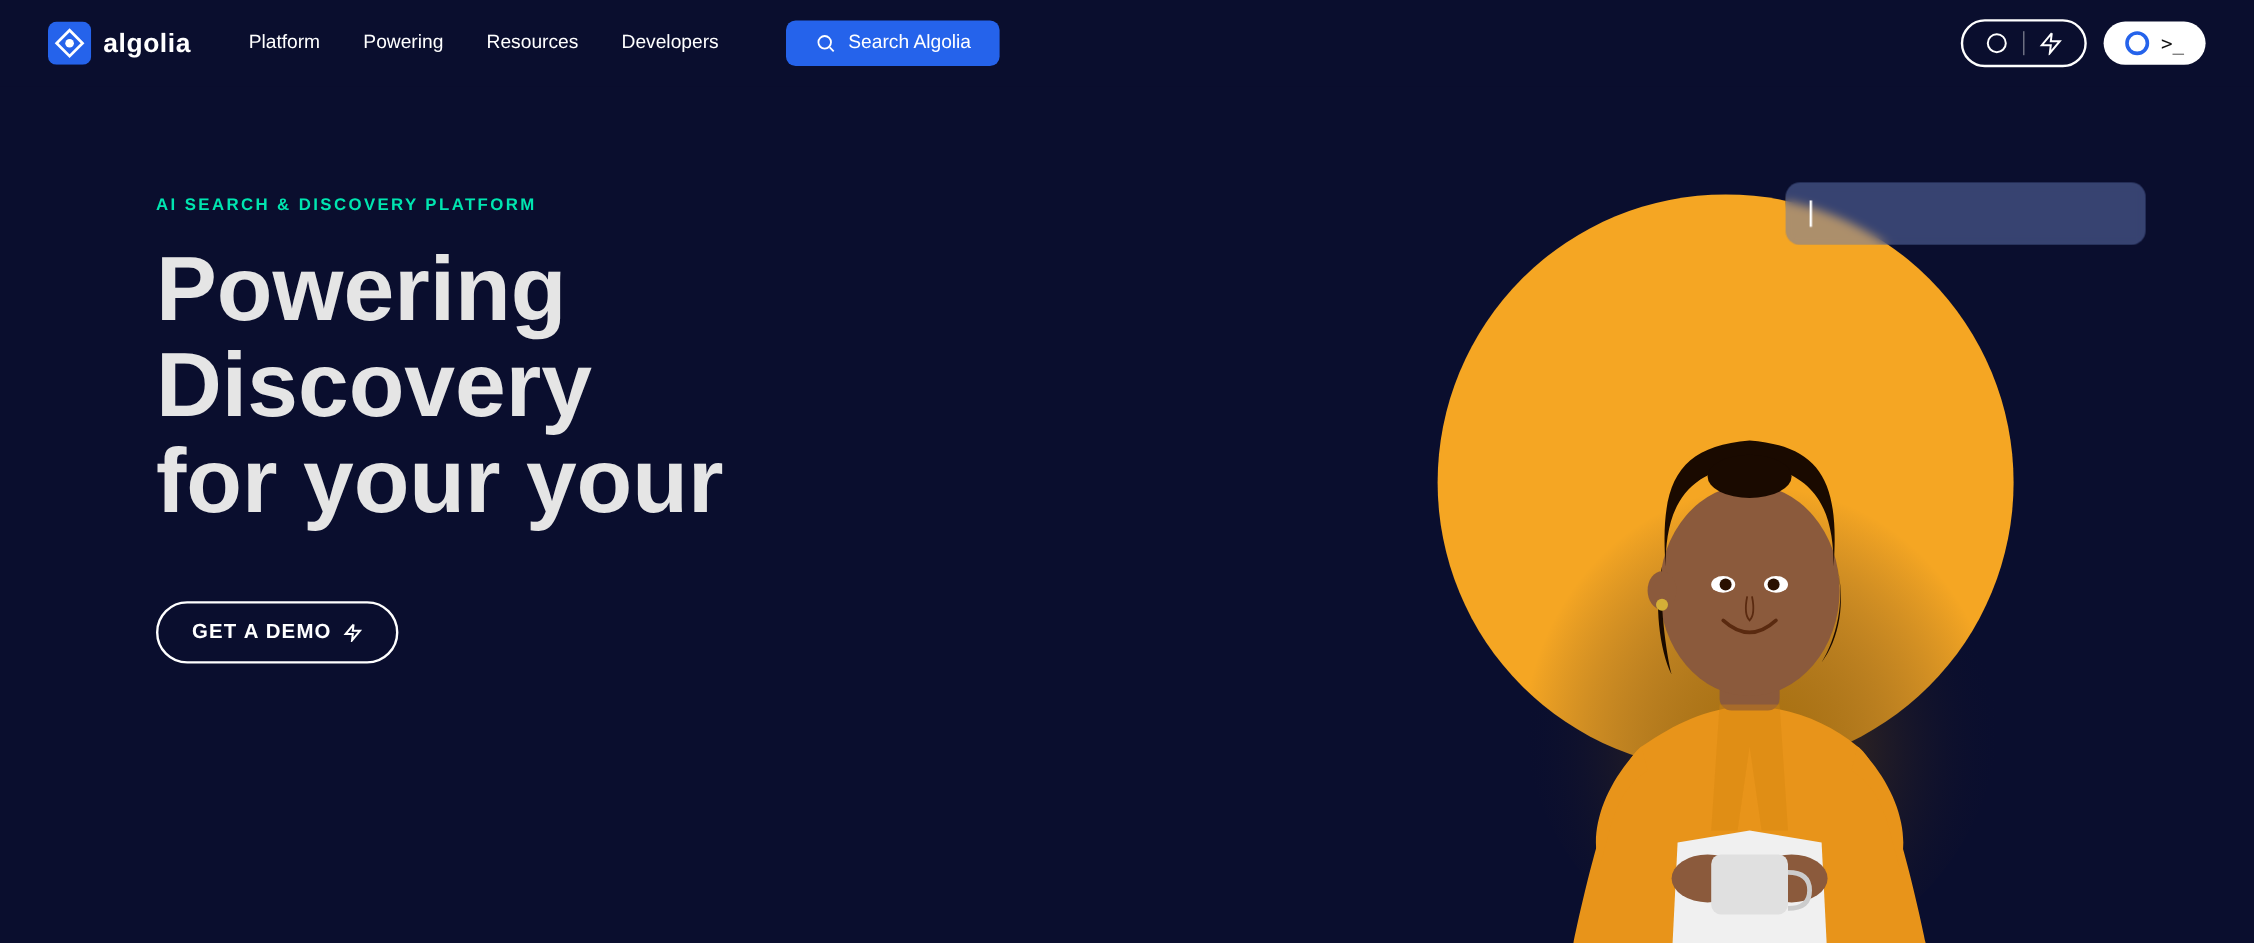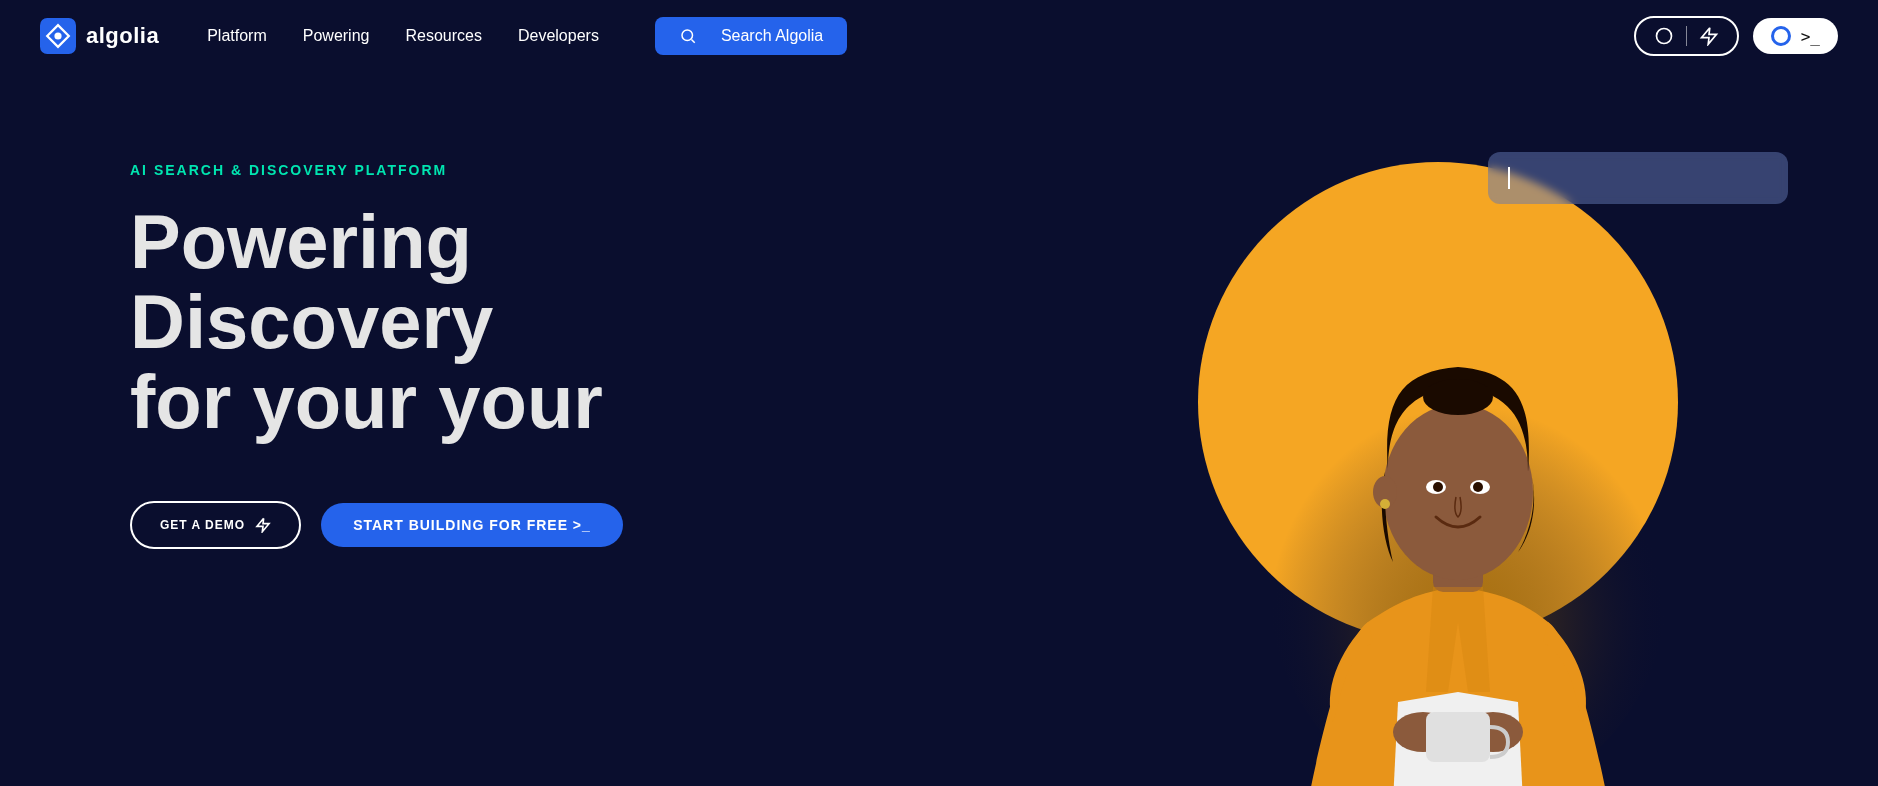--- a/index.html
+++ b/index.html
@@ -55,21 +55,21 @@
       color: #fff;
       cursor: pointer;
       font-weight: 500;
       white-space: nowrap;
       text-align: right;
     }
 
     .search-btn {
       display: flex;
       align-items: center;
-      gap: 24px;
+      gap: 10px;
       background: #2563eb;
       border: none;
       border-radius: 8px;
       padding: 10px 24px;
       color: #fff;
       font-size: 16px;
       font-weight: 500;
       cursor: pointer;
       margin-left: 20px;
       white-space: nowrap;
@@ -177,21 +177,21 @@
 
     .btn-demo {
       display: flex;
       align-items: center;
       gap: 10px;
       border: 2px solid #fff;
       border-radius: 50px;
       padding: 14px 28px;
       background: transparent;
       color: #fff;
-      font-size: 12px;
+      font-size: 17px;
       font-weight: 700;
       letter-spacing: 1px;
       cursor: pointer;
       text-transform: uppercase;
     }
 
     .btn-start {
       display: flex;
       align-items: center;
       gap: 10px;
@@ -318,23 +318,20 @@
       <span>Discovery</span><br>
       <span>for your your</span>
     </h1>
     <div class="hero-buttons">
       <button class="btn-demo">
         <span>GET A DEMO</span>
         <svg viewBox="0 0 24 24" width="16" height="16" fill="none" stroke="#fff" stroke-width="2.5">
           <polyline points="13 2 3 14 12 14 11 22 21 10 12 10 13 2"></polyline>
         </svg>
       </button>
-      <button class="btn-start">
-        <span>START BUILDING FOR FREE &gt;_</span>
-      </button>
     </div>
   </div>
 
   <div class="hero-right">
 
     <div class="orange-circle"></div>
 
     <div class="search-overlay">
       <div class="search-cursor"></div>
     </div>

